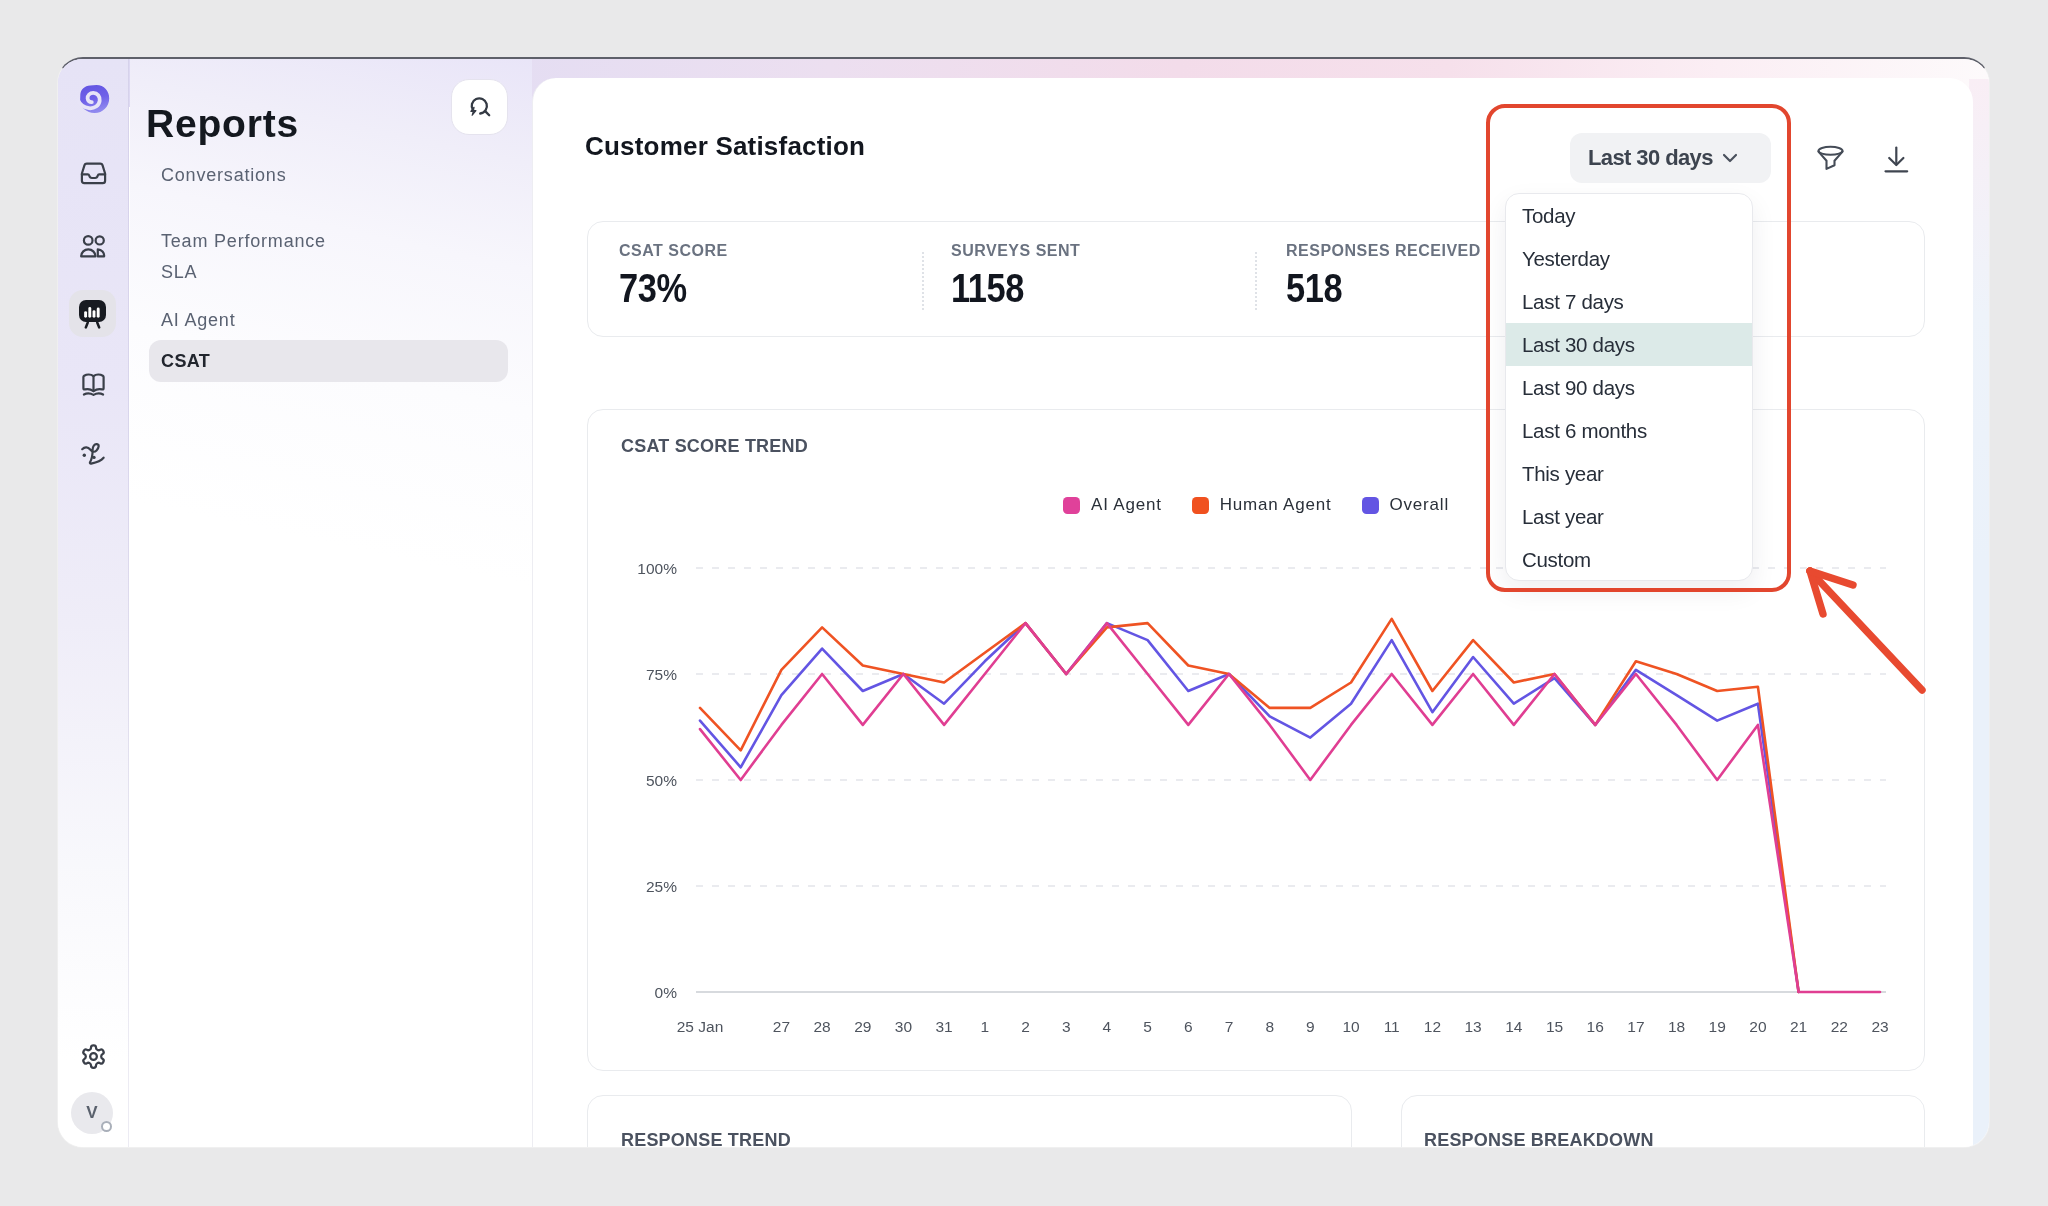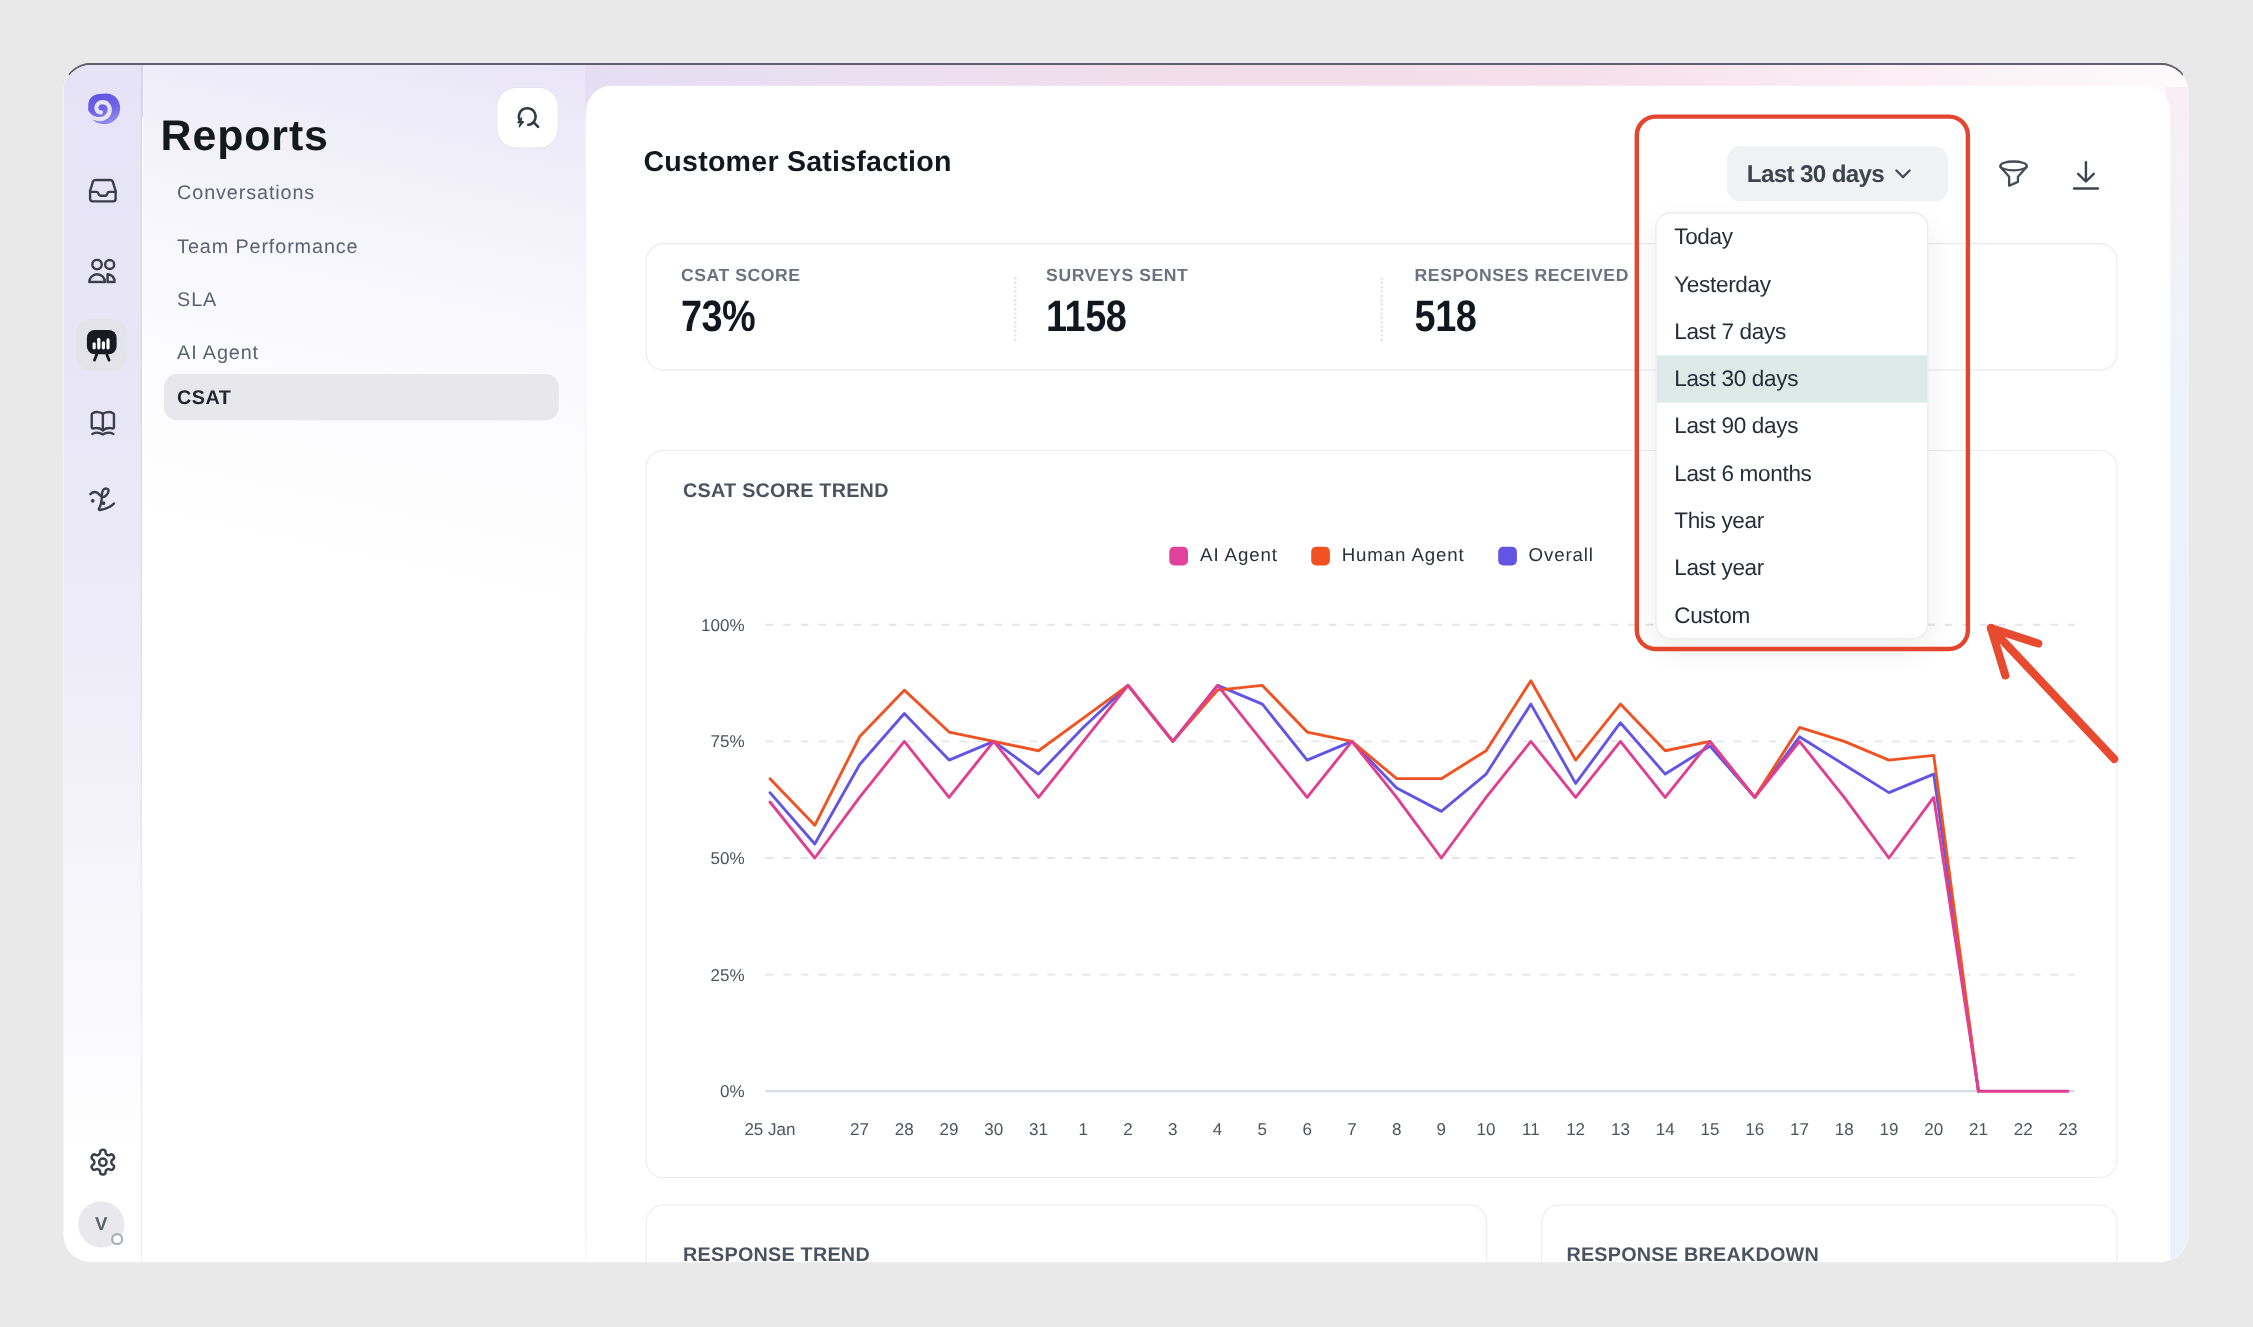--- a/index.html
+++ b/index.html
@@ -40,21 +40,21 @@
   <div class="sidebar">
     <div class="sb-title">Reports</div>
     <div class="searchbtn">
       <svg width="27" height="27" viewBox="0 0 27 27" fill="none" stroke="#343a44" stroke-width="2.3" stroke-linecap="round" stroke-linejoin="round">
         <path d="M7.0,16.2 A 7.6,7.6 0 1 1 14.2,19.5"></path>
         <path d="M19.6,17.6 L23.2,21.3"></path>
         <path d="M8.1,13.2 l-3.3,4.2 h2.5 l-1.2,3.9 l3.9,-4.7 h-2.5 z" fill="#343a44" stroke-width="1.1"></path>
       </svg>
     </div>
     <div class="sb-item" style="top:106px">Conversations</div>
-    <div class="sb-item" style="top:155px">Team Performance</div>
+    <div class="sb-item" style="top:172px">Team Performance</div>
     <div class="sb-item" style="top:203px">SLA</div>
     <div class="sb-item" style="top:251px">AI Agent</div>
     <div class="sb-pill"></div>
     <div class="sb-csat">CSAT</div>
   </div>
   <div class="rail">
     <svg class="ricon" style="top:22px" width="36" height="36" viewBox="0 0 36 36">
       <defs>
           <linearGradient id="lg1" x1="0.1" y1="0" x2="0.35" y2="1">
         <stop offset="0" stop-color="#6254e2"></stop>

